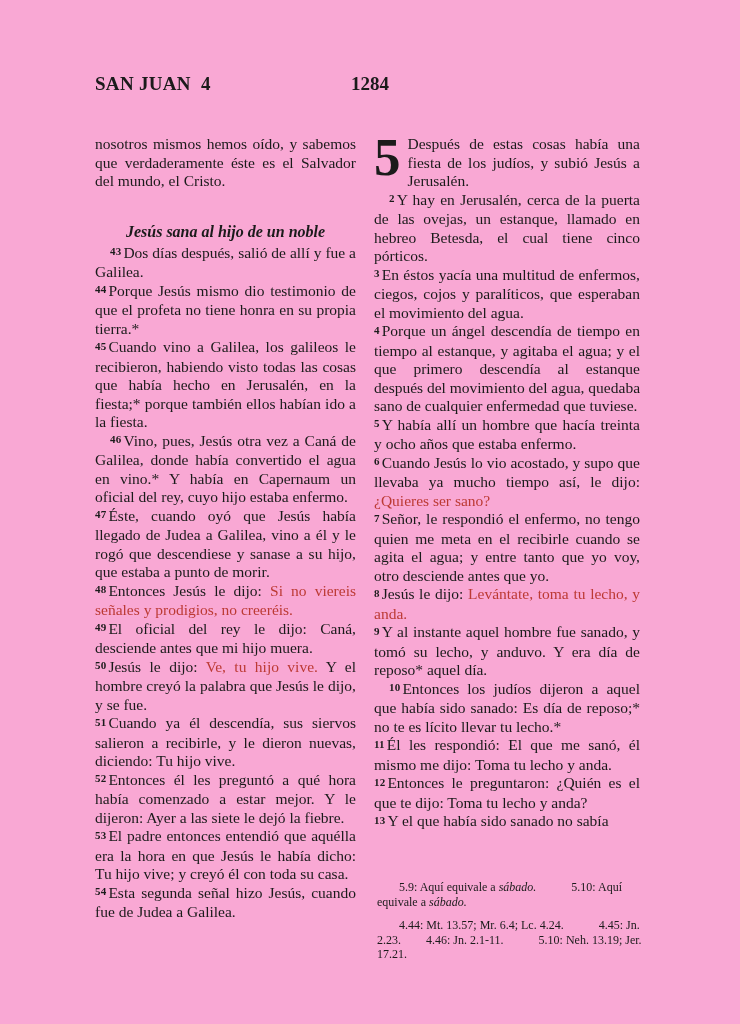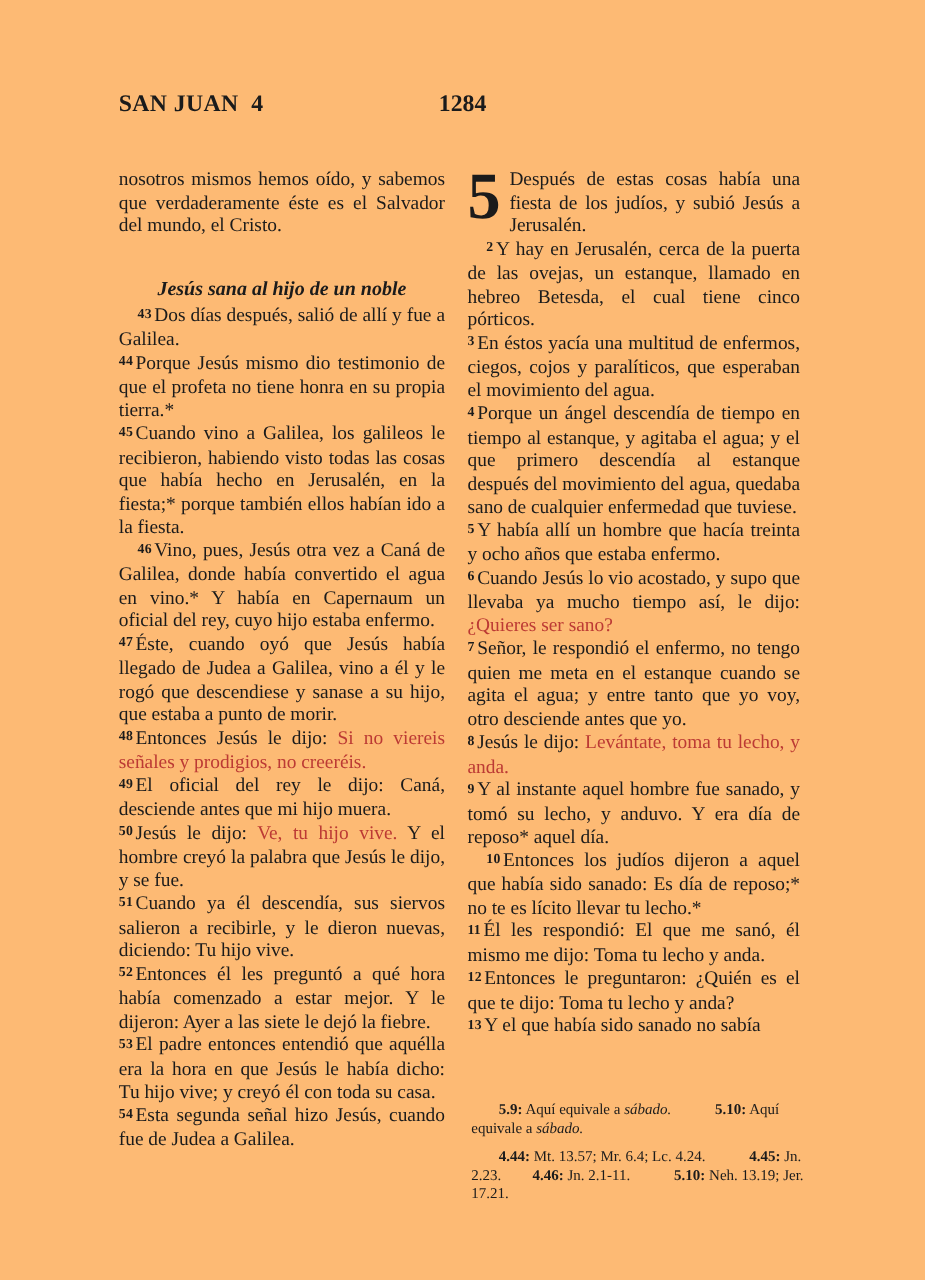--- a/index.html
+++ b/index.html
@@ -58,28 +58,28 @@
     margin: 2px 7px 0 0;
   }
   .footnotes {
     position: absolute;
     left: 377px; top: 880px; width: 266px;
     font-size: 12px;
     line-height: 14.5px;
     text-align: left;
   }
   .fn-para { margin: 0 0 9px 0; }
-  .fn-ref { font-weight: bold; padding-left: 22px; }
+  .fn-ref { font-weight: normal; padding-left: 22px; }
   .fn-italic { font-style: italic; }
   .fn-gap { display: inline-block; width: 13px; }
 </style>
 </head>
 <body>
 
-<div class="page" style="color: rgb(27, 27, 27); background: #fdba74;">
+<div class="page" style="color: rgb(27, 27, 27); background: #f9a8d4;">
   <div class="running-head">
     <span class="book-title">SAN JUAN  4</span>
     <span class="page-number">1284</span>
   </div>
   <div class="column column-left" id="col-left">
       <p class="continuation"><span>nosotros mismos hemos oído, y sabemos que verdaderamente éste es el Salvador del mundo, el Cristo.</span></p>
       <h3 class="section-heading space-before">Jesús sana al hijo de un noble</h3>
       <p class="verse indent"><span class="vnum">43</span><span>Dos días después, salió de allí y fue a Galilea.</span></p>
       <p class="verse"><span class="vnum">44</span><span>Porque Jesús mismo dio testimonio de que el profeta no tiene honra en su propia tierra.*</span></p>
       <p class="verse"><span class="vnum">45</span><span>Cuando vino a Galilea, los galileos le recibieron, habiendo visto todas las cosas que había hecho en Jerusalén, en la fiesta;* porque también ellos habían ido a la fiesta.</span></p>
@@ -93,21 +93,21 @@
       <p class="verse"><span class="vnum">53</span><span>El padre entonces entendió que aquélla era la hora en que Jesús le había dicho: Tu hijo vive; y creyó él con toda su casa.</span></p>
       <p class="verse"><span class="vnum">54</span><span>Esta segunda señal hizo Jesús, cuando fue de Judea a Galilea.</span></p>
     </div>
   <div class="column column-right" id="col-right">
       <p class="verse chapter-start"><span class="dropcap">5</span><span>Después de estas cosas había una fiesta de los judíos, y subió Jesús a Jerusalén.</span></p>
       <p class="verse indent"><span class="vnum">2</span><span>Y hay en Jerusalén, cerca de la puerta de las ovejas, un estanque, llamado en hebreo Betesda, el cual tiene cinco pórticos.</span></p>
       <p class="verse"><span class="vnum">3</span><span>En éstos yacía una multitud de enfermos, ciegos, cojos y paralíticos, que esperaban el movimiento del agua.</span></p>
       <p class="verse"><span class="vnum">4</span><span>Porque un ángel descendía de tiempo en tiempo al estanque, y agitaba el agua; y el que primero descendía al estanque después del movimiento del agua, quedaba sano de cualquier enfermedad que tuviese.</span></p>
       <p class="verse"><span class="vnum">5</span><span>Y había allí un hombre que hacía treinta y ocho años que estaba enfermo.</span></p>
       <p class="verse"><span class="vnum">6</span><span>Cuando Jesús lo vio acostado, y supo que llevaba ya mucho tiempo así, le dijo: </span><span class="red">¿Quieres ser sano?</span></p>
-      <p class="verse"><span class="vnum">7</span><span>Señor, le respondió el enfermo, no tengo quien me meta en el estanque cuando se agita el agua; y entre tanto que yo voy, otro desciende antes que yo.</span></p>
+      <p class="verse"><span class="vnum">7</span><span>Señor, le respondió el enfermo, no tengo quien me meta en el recibirle cuando se agita el agua; y entre tanto que yo voy, otro desciende antes que yo.</span></p>
       <p class="verse"><span class="vnum">8</span><span>Jesús le dijo: </span><span class="red">Levántate, toma tu lecho, y anda.</span></p>
       <p class="verse"><span class="vnum">9</span><span>Y al instante aquel hombre fue sanado, y tomó su lecho, y anduvo. Y era día de reposo* aquel día.</span></p>
       <p class="verse indent"><span class="vnum">10</span><span>Entonces los judíos dijeron a aquel que había sido sanado: Es día de reposo;* no te es lícito llevar tu lecho.*</span></p>
       <p class="verse"><span class="vnum">11</span><span>Él les respondió: El que me sanó, él mismo me dijo: Toma tu lecho y anda.</span></p>
       <p class="verse"><span class="vnum">12</span><span>Entonces le preguntaron: ¿Quién es el que te dijo: Toma tu lecho y anda?</span></p>
       <p class="verse"><span class="vnum">13</span><span>Y el que había sido sanado no sabía</span></p>
     </div>
   <div class="footnotes" id="footnotes">
       <p class="fn-para"><span class="fn-ref">5.9:</span><span> Aquí equivale a </span><span class="fn-italic">sábado.</span><span class="fn-gap"></span><span class="fn-ref">5.10:</span><span> Aquí equivale a </span><span class="fn-italic">sábado.</span></p>
       <p class="fn-para"><span class="fn-ref">4.44:</span><span> Mt. 13.57; Mr. 6.4; Lc. 4.24.</span><span class="fn-gap"></span><span class="fn-ref">4.45:</span><span> Jn. 2.23. </span><span class="fn-ref">4.46:</span><span> Jn. 2.1-11.</span><span class="fn-gap"></span><span class="fn-ref">5.10:</span><span> Neh. 13.19; Jer. 17.21.</span></p>

